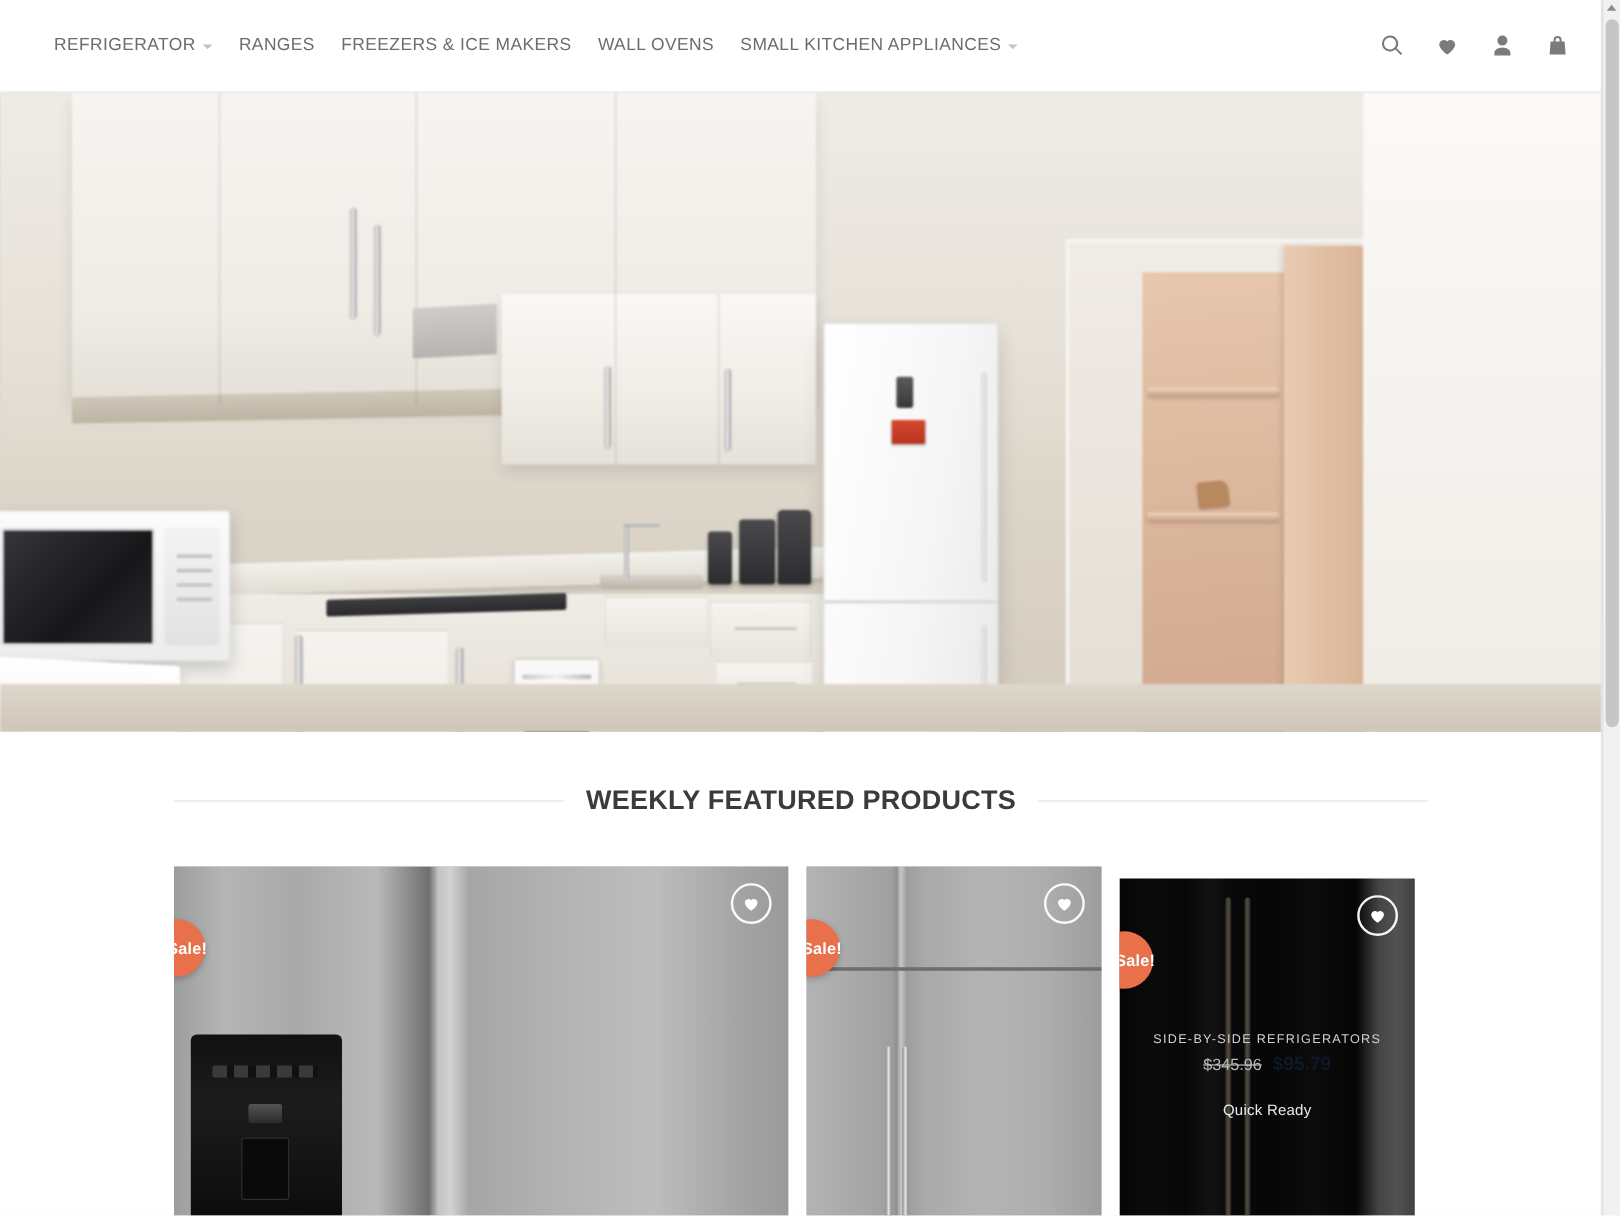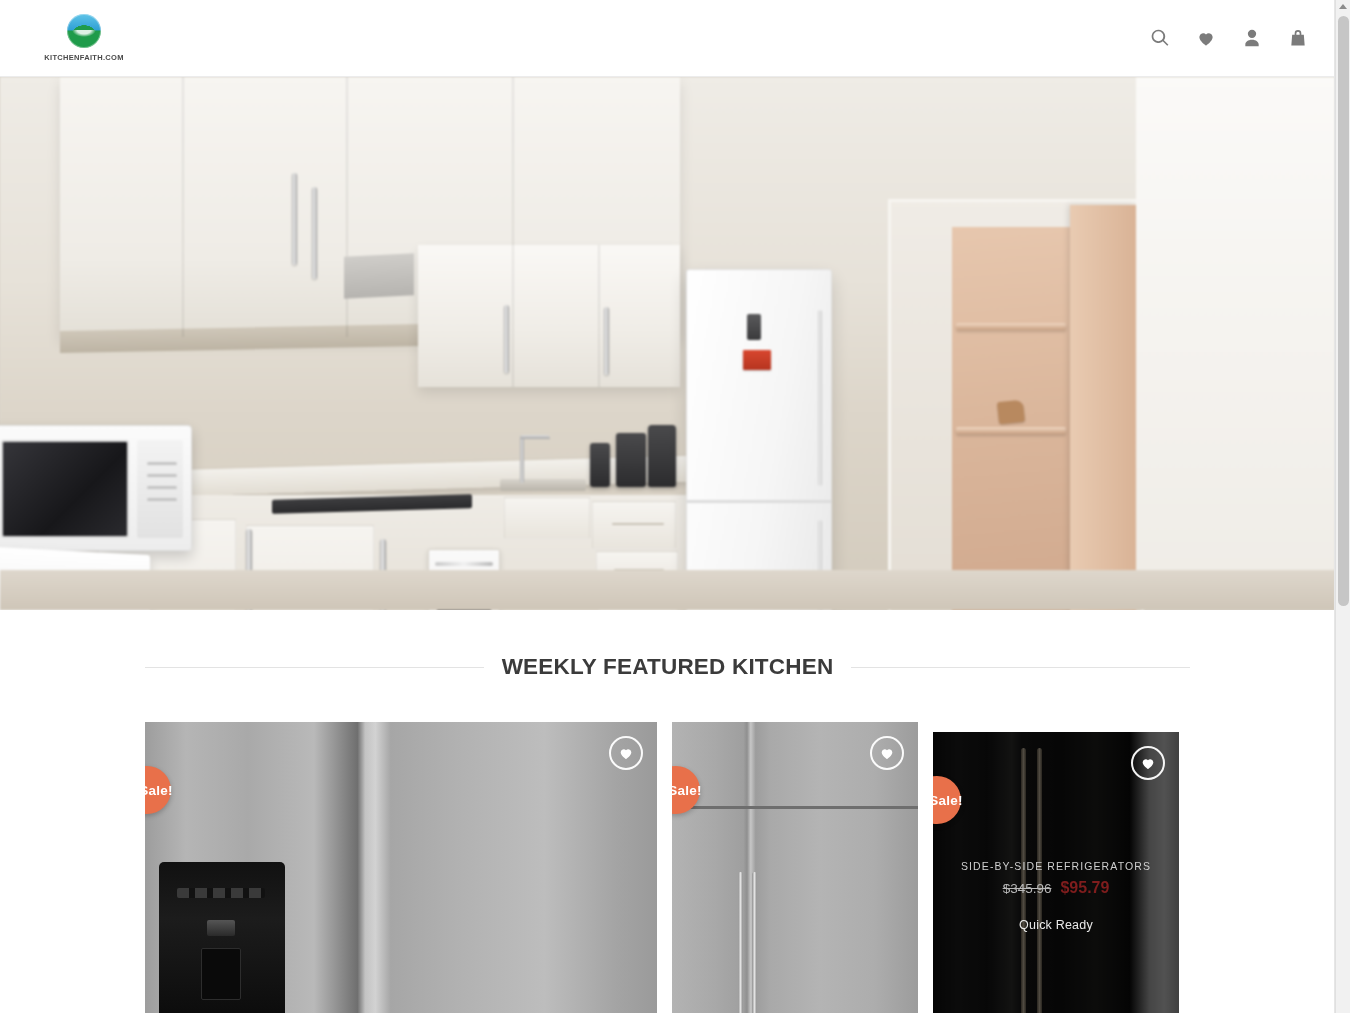--- a/index.html
+++ b/index.html
@@ -335,21 +335,21 @@
     text-transform:uppercase; margin-bottom:7px;
   }
   .ov-title {
     font-size:15px; line-height:19px; color:#ffffff;
     font-weight:400; margin-bottom:6px;
   }
   .ov-price { display:flex; align-items:baseline; gap:9px; }
   .ov-old {
     font-size:13.5px; color:#b9b9b9; text-decoration:line-through;
   }
-  .ov-new { font-size:16px; color:#7f1d1d; font-weight:700; }
+  .ov-new { font-size:16px; color:#0f172a; font-weight:700; }
   .ov-quick {
     margin-top:21px; font-size:12.5px; color:#eaeaea;
     letter-spacing:.2px; cursor:pointer;
   }
 
   .sale-badge {
     position:absolute; left:-22px; top:44px; width:48px; height:48px;
     border-radius:50%; background:#e8704a; color:#fff;
     display:flex; align-items:center; justify-content:center;
     font-size:13.5px; font-weight:700; letter-spacing:.2px;
@@ -388,25 +388,40 @@
     background:#e6e6e6; z-index:50;
   }
 </style>
 </head>
 <body>
 
 <div class="viewport">
 
   <header class="site-header">
 
-    <div class="brand">
-      <div class="brand-mark"></div>
-      <div class="brand-name">KITCHENFAITH.COM</div>
-    </div>
-
+
+    <nav class="main-nav">
+      <div class="nav-item">
+        <span>REFRIGERATOR</span>
+        <span class="caret"></span>
+      </div>
+      <div class="nav-item">
+        <span>RANGES</span>
+      </div>
+      <div class="nav-item">
+        <span>FREEZERS &amp; ICE MAKERS</span>
+      </div>
+      <div class="nav-item">
+        <span>WALL OVENS</span>
+      </div>
+      <div class="nav-item">
+        <span>SMALL KITCHEN APPLIANCES</span>
+        <span class="caret"></span>
+      </div>
+    </nav>
 
     <div class="header-tools">
       <div class="tool-icon">
         <svg viewBox="0 0 24 24">
             <path d="M10 2a8 8 0 105.3 14l5.4 5.4 1.4-1.4-5.4-5.4A8 8 0 0010 2zm0 2a6 6 0 110 12 6 6 0 010-12z"></path>
           </svg>
       </div>
       <div class="tool-icon">
         <svg viewBox="0 0 24 24">
             <path d="M12 21s-8-5.1-8-10.3A4.7 4.7 0 0112 7.8 4.7 4.7 0 0120 10.7C20 15.9 12 21 12 21z"></path>
@@ -498,21 +513,21 @@
       <div class="k-doorpanel"></div>
       <div class="k-rightwall"></div>
       <div class="k-floor"></div>
     </div>
   </section>
 
   <section class="section">
 
     <div class="section-title-row">
       <div class="rule"></div>
-      <h2 class="section-title">WEEKLY FEATURED KITCHEN</h2>
+      <h2 class="section-title">WEEKLY FEATURED PRODUCTS</h2>
       <div class="rule"></div>
     </div>
 
     <div class="products">
 
       <article class="product-card card-1">
         <div class="fridge-ss">
           <div class="dispenser">
             <div class="ctrl"></div>
             <div class="nozzle"></div>

